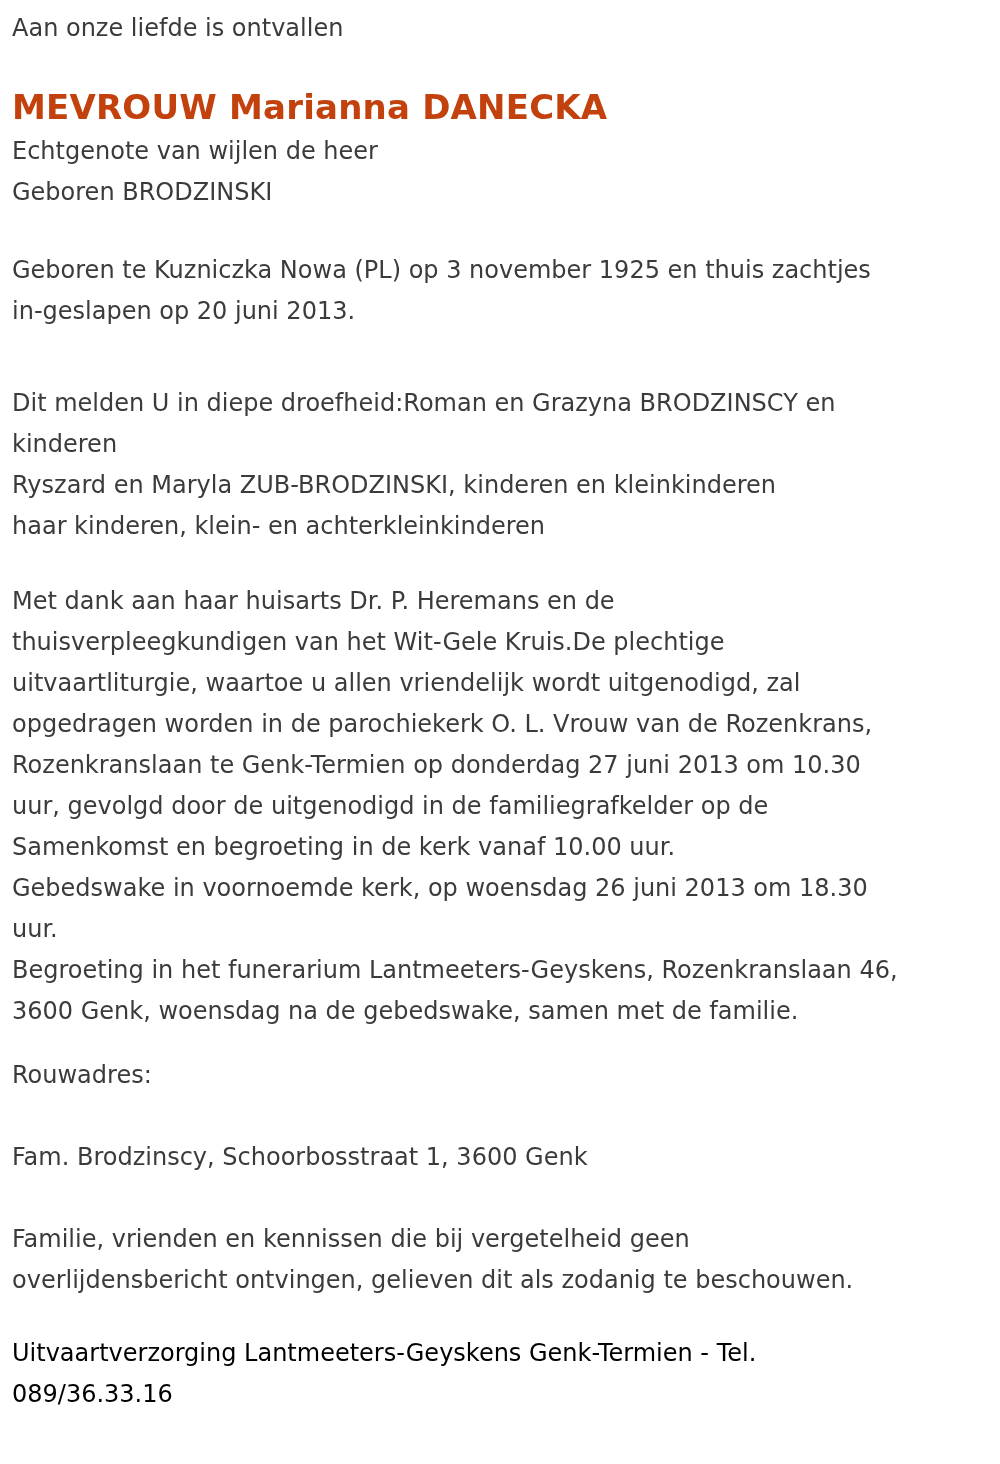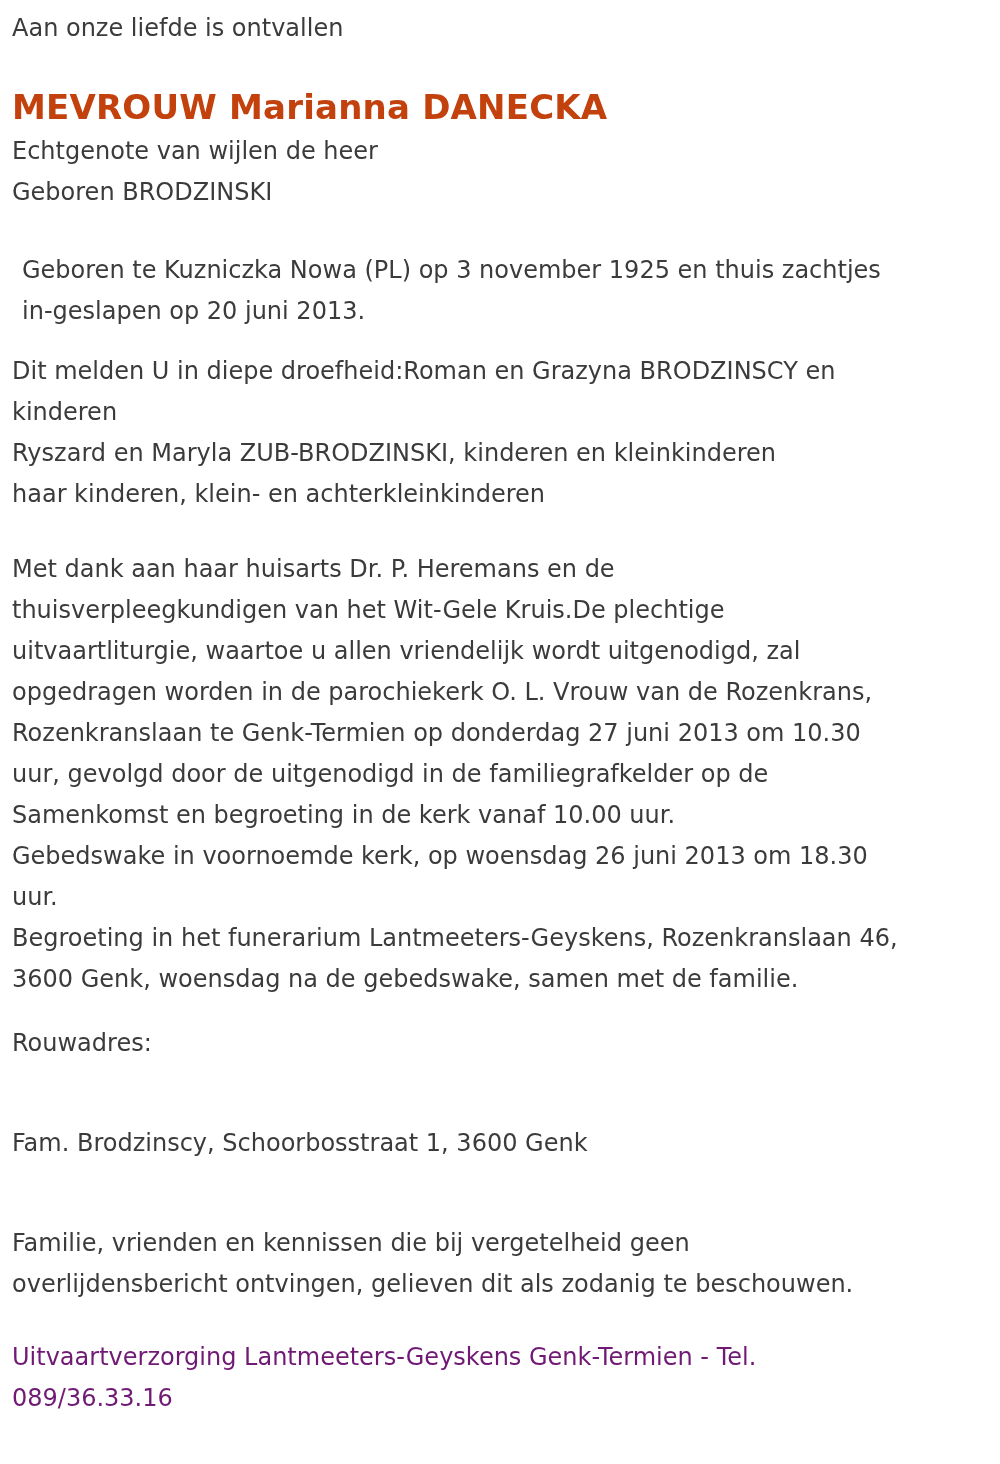--- a/index.html
+++ b/index.html
@@ -23,29 +23,29 @@
     white-space: nowrap;
   }
   .title-block .line {
     font-size: 34px;
     line-height: 48px;
     font-weight: 700;
     color: #c2410c;
     letter-spacing: 0.2px;
   }
   .footer-block .line {
-    color: #701a75;
+    color: #000000;
   }
   .mt-0  { margin-top: 0; }
   .mt-29 { margin-top: 23px; }
   .mt-32 { margin-top: 32px; }
   .mt-34 { margin-top: 34px; }
-  .mt-37 { margin-top: 37px; margin-left: 10px; }
-  .mt-39 { margin-top: 19px; }
-  .mt-41 { margin-top: 59px; }
+  .mt-37 { margin-top: 37px; }
+  .mt-39 { margin-top: 51px; }
+  .mt-41 { margin-top: 41px; }
 </style>
 </head>
 <body>
 
 <div class="page">
 
   <div class="para mt-0">
     <div class="line">Aan onze liefde is ontvallen</div>
   </div>
 

